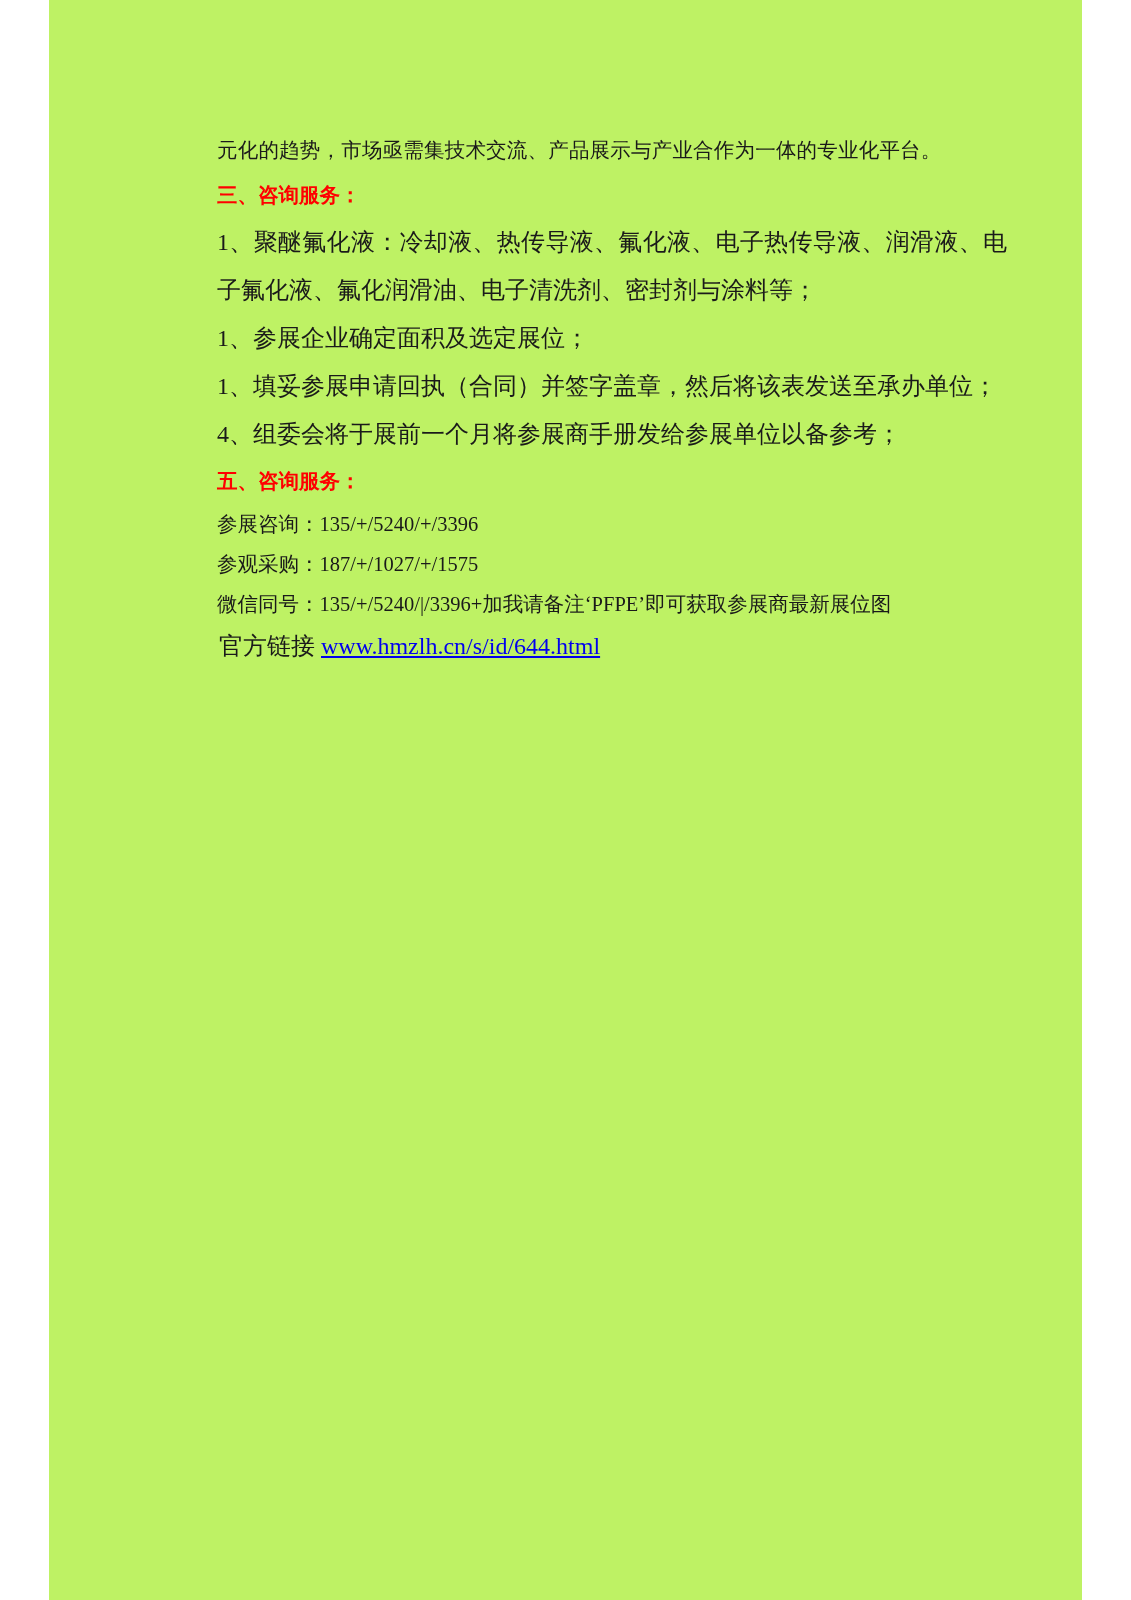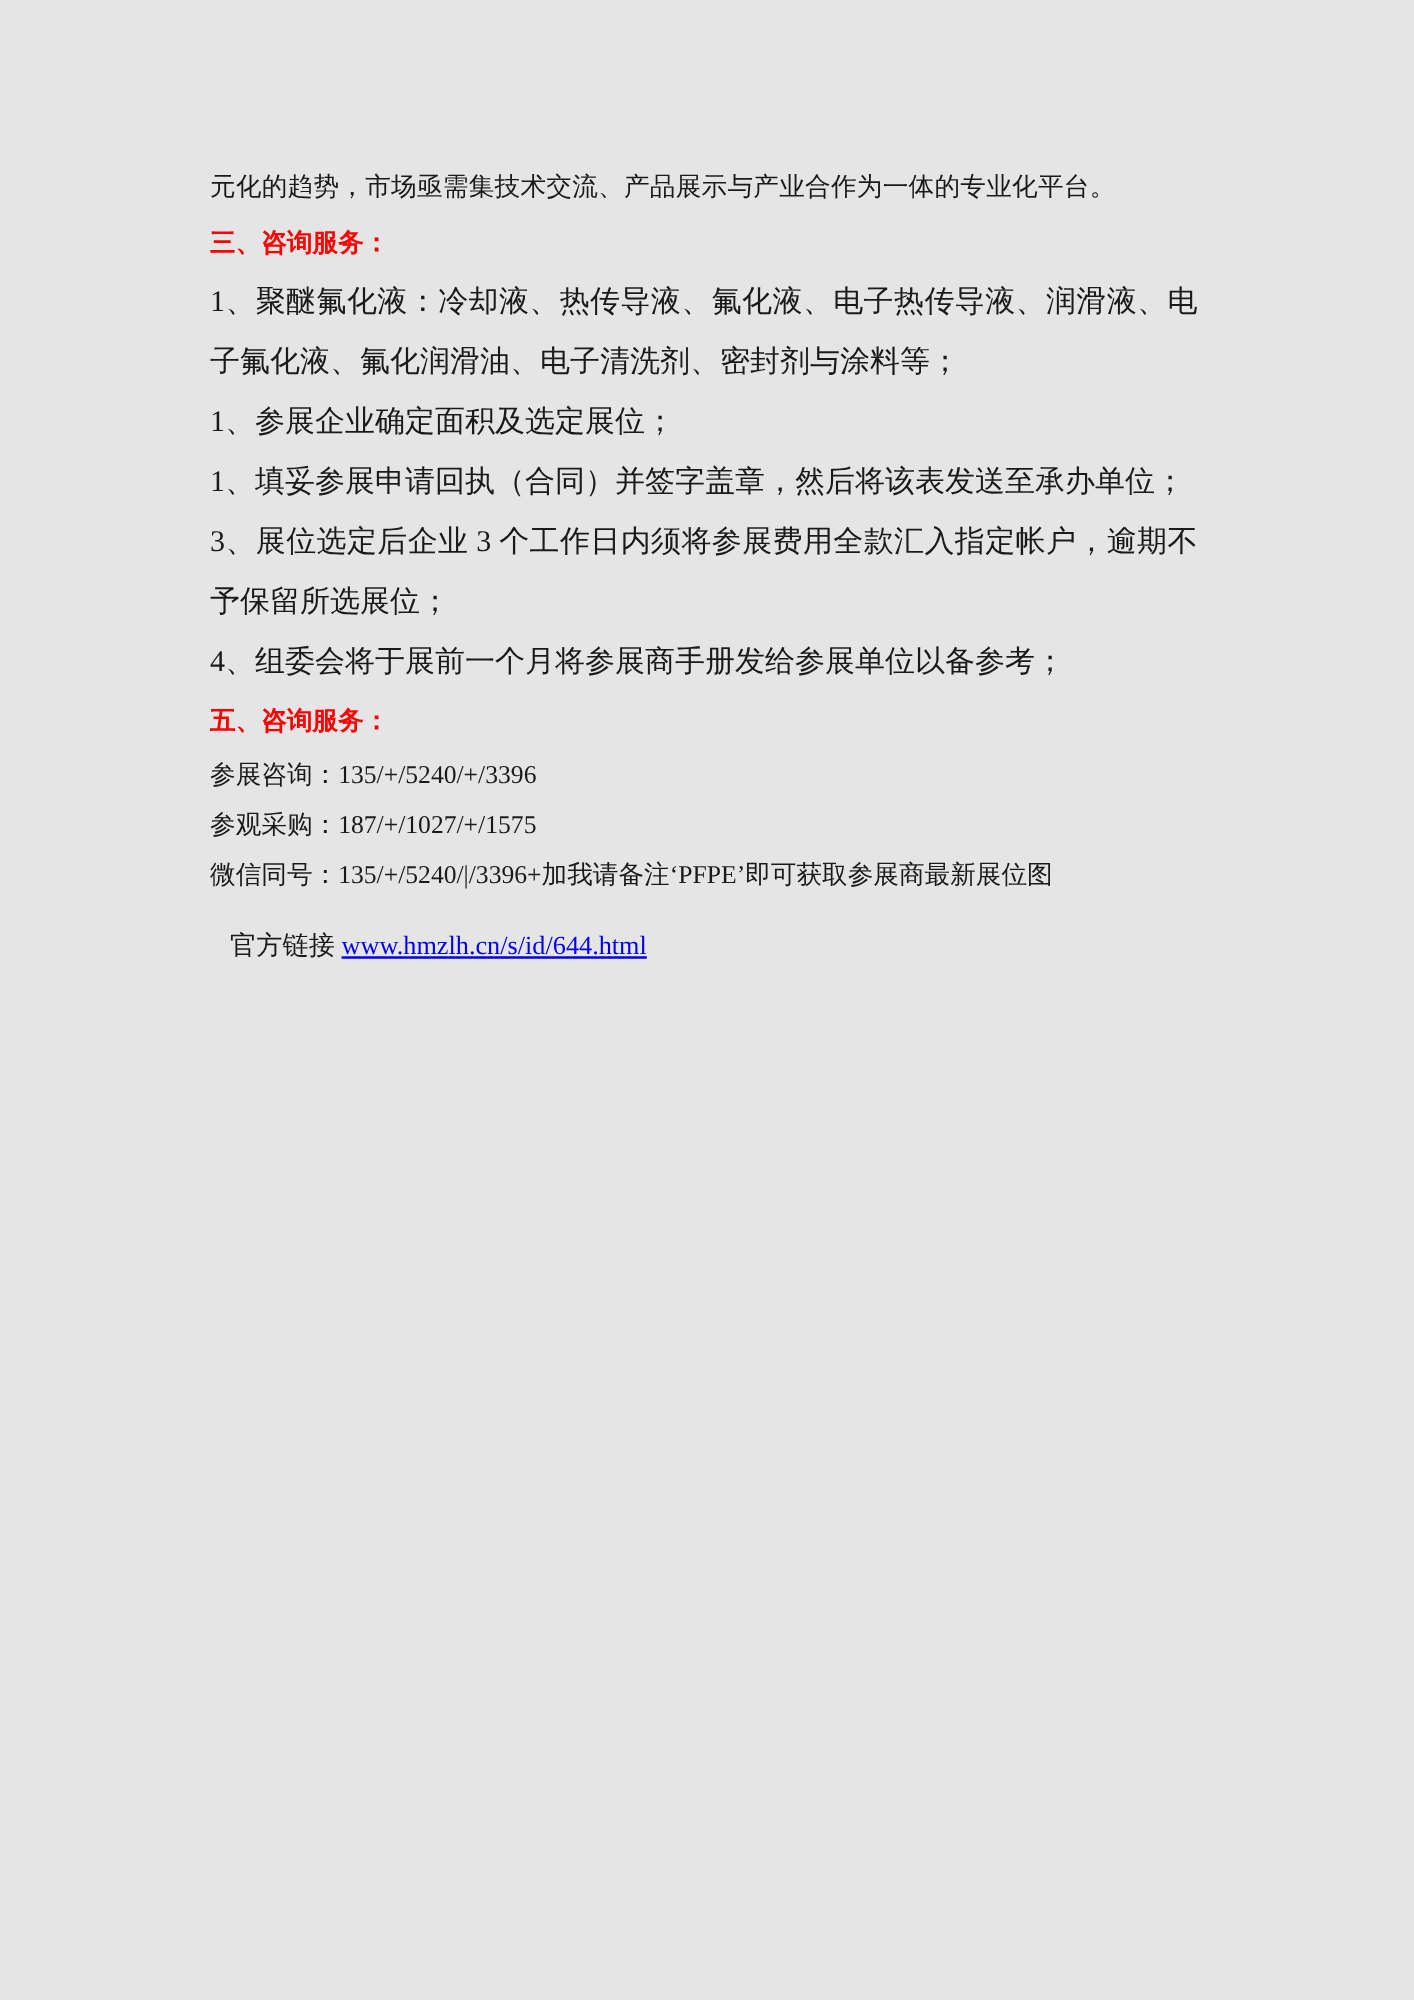--- a/index.html
+++ b/index.html
@@ -5,23 +5,23 @@
   html, body {
     margin: 0;
     padding: 0;
     background: #ffffff;
   }
   body {
     font-family: "Liberation Serif", "DejaVu Serif", serif;
   }
   .page {
     position: relative;
-    width: 1131px;
+    width: 1033px;
     height: 1600px;
-    background: #e5e5e5;
+    background: #bef264;
     margin: 0 auto;
     overflow: hidden;
   }
   .content {
     position: absolute;
     left: 168px;
     top: 128px;
     width: 790px;
   }
   .para {
@@ -47,44 +47,43 @@
     text-align: justify;
   }
   .contact {
     font-size: 20.5px;
     line-height: 40px;
     color: #1a1a1a;
     margin: 0;
     font-family: Liberation Serif, serif;
   }
   .link-line {
-    font-size: 21px;
+    font-size: 24px;
     line-height: 40px;
     color: #1a1a1a;
-    margin: 16px;
+    margin: 2px;
   }
   .link {
     color: #0000ee;
     text-decoration: underline;
   }
 </style>
 </head>
 <body>
 
 <div class="page">
   <div class="content">
 
     <p class="para">元化的趋势，市场亟需集技术交流、产品展示与产业合作为一体的专业化平台。</p>
 
     <h2 class="heading">三、咨询服务：</h2>
     <p class="item">1、聚醚氟化液：冷却液、热传导液、氟化液、电子热传导液、润滑液、电子氟化液、氟化润滑油、电子清洗剂、密封剂与涂料等；</p>
 
     <p class="item">1、参展企业确定面积及选定展位；</p>
     <p class="item">1、填妥参展申请回执（合同）并签字盖章，然后将该表发送至承办单位；</p>
-    <p class="item">3、展位选定后企业 3 个工作日内须将参展费用全款汇入指定帐户，逾期不予保留所选展位；</p>
     <p class="item">4、组委会将于展前一个月将参展商手册发给参展单位以备参考；</p>
 
     <h2 class="heading">五、咨询服务：</h2>
     <p class="contact">参展咨询：135/+/5240/+/3396</p>
     <p class="contact">参观采购：187/+/1027/+/1575</p>
     <p class="contact">微信同号：135/+/5240/|/3396+加我请备注‘PFPE’即可获取参展商最新展位图</p>
     <p class="link-line"><span>官方链接 </span><a class="link" href="#">www.hmzlh.cn/s/id/644.html</a></p>
 
   </div>
 </div>

